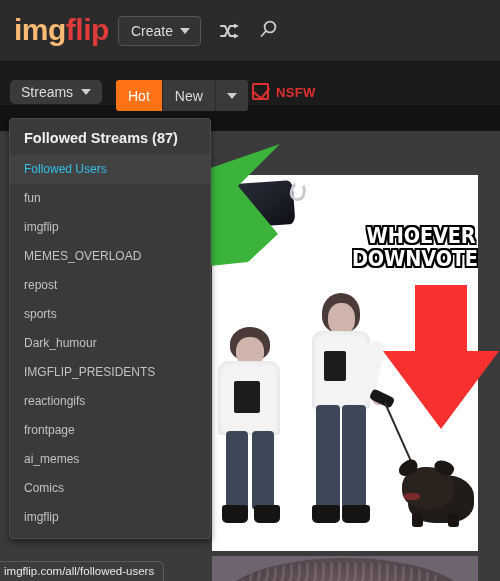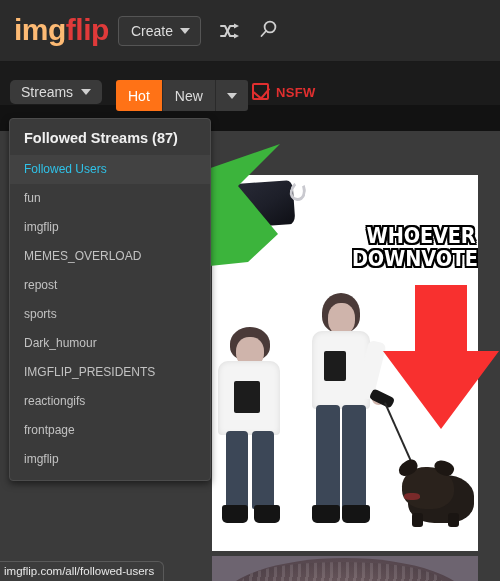--- a/index.html
+++ b/index.html
@@ -505,18 +505,20 @@
     <div class="dd-item active">Followed Users</div>
     <div class="dd-item">fun</div>
     <div class="dd-item">imgflip</div>
     <div class="dd-item">MEMES_OVERLOAD</div>
     <div class="dd-item">repost</div>
     <div class="dd-item">sports</div>
     <div class="dd-item">Dark_humour</div>
     <div class="dd-item">IMGFLIP_PRESIDENTS</div>
     <div class="dd-item">reactiongifs</div>
     <div class="dd-item">frontpage</div>
+    <div class="dd-item">ai_memes</div>
+    <div class="dd-item">Comics</div>
     <div class="dd-item">imgflip</div>
   </div>
 
   <div id="status-bar">imgflip.com/all/followed-users</div>
 
 </div>
 
 </body></html>

